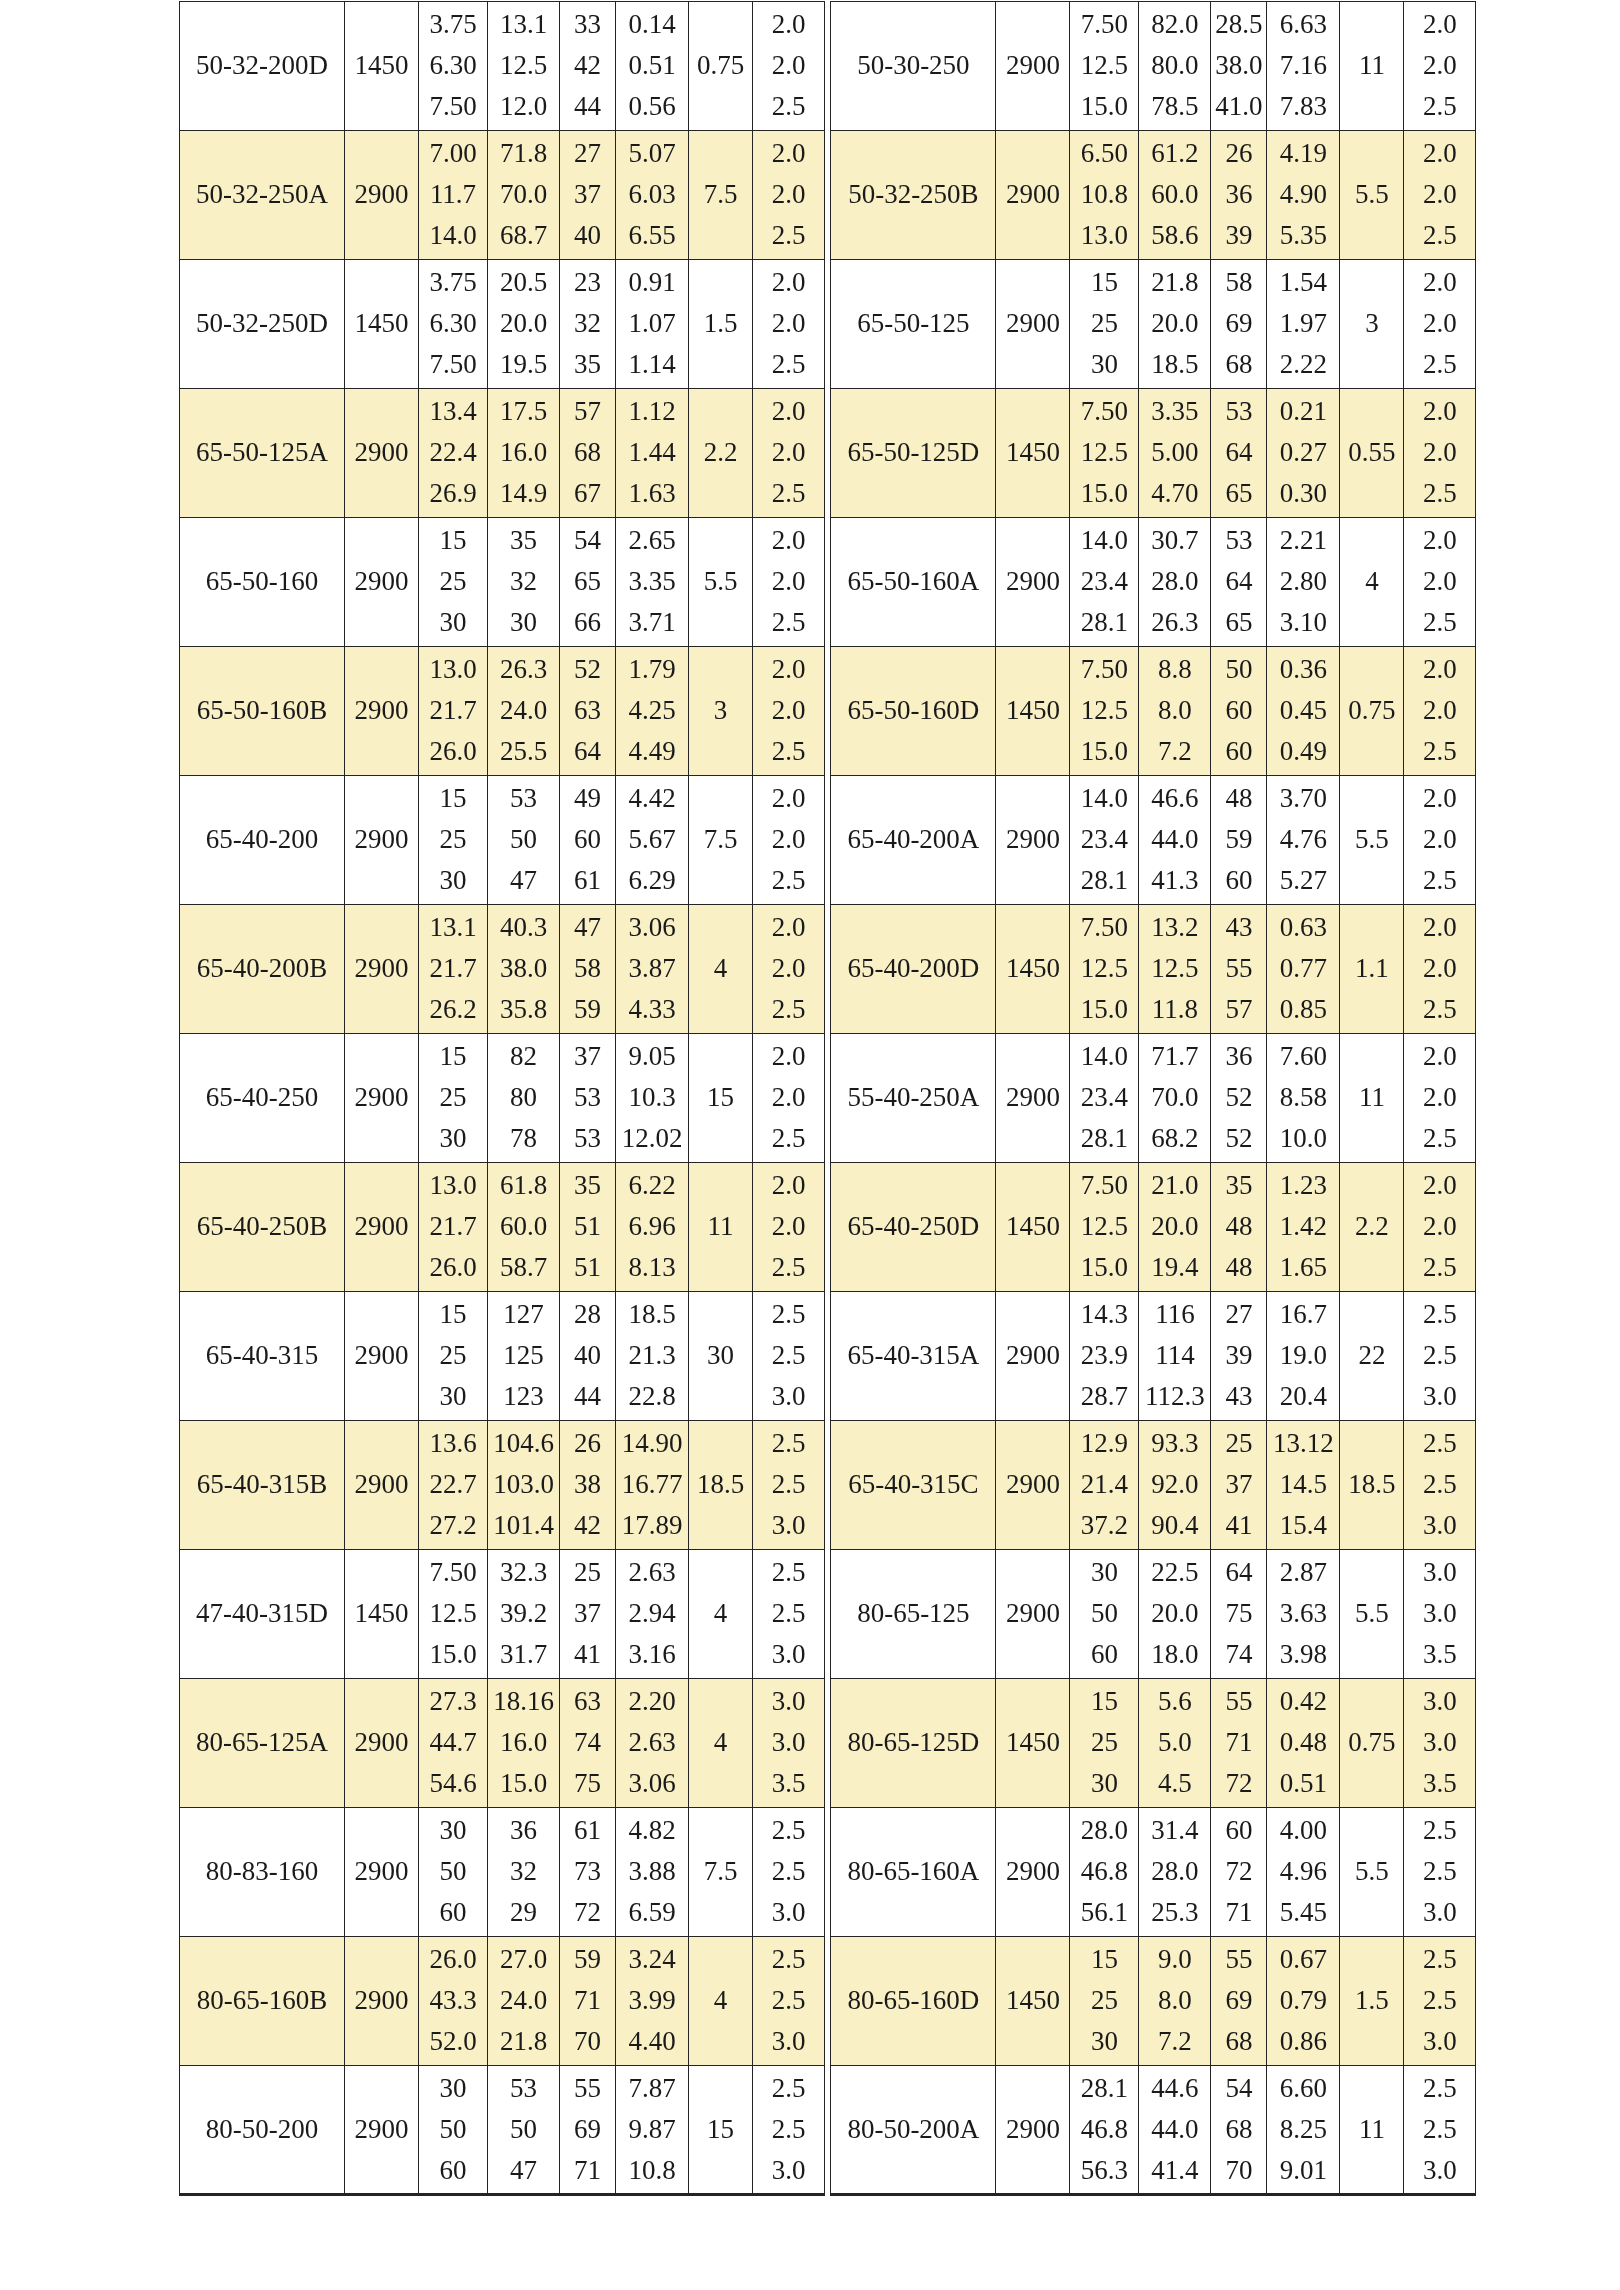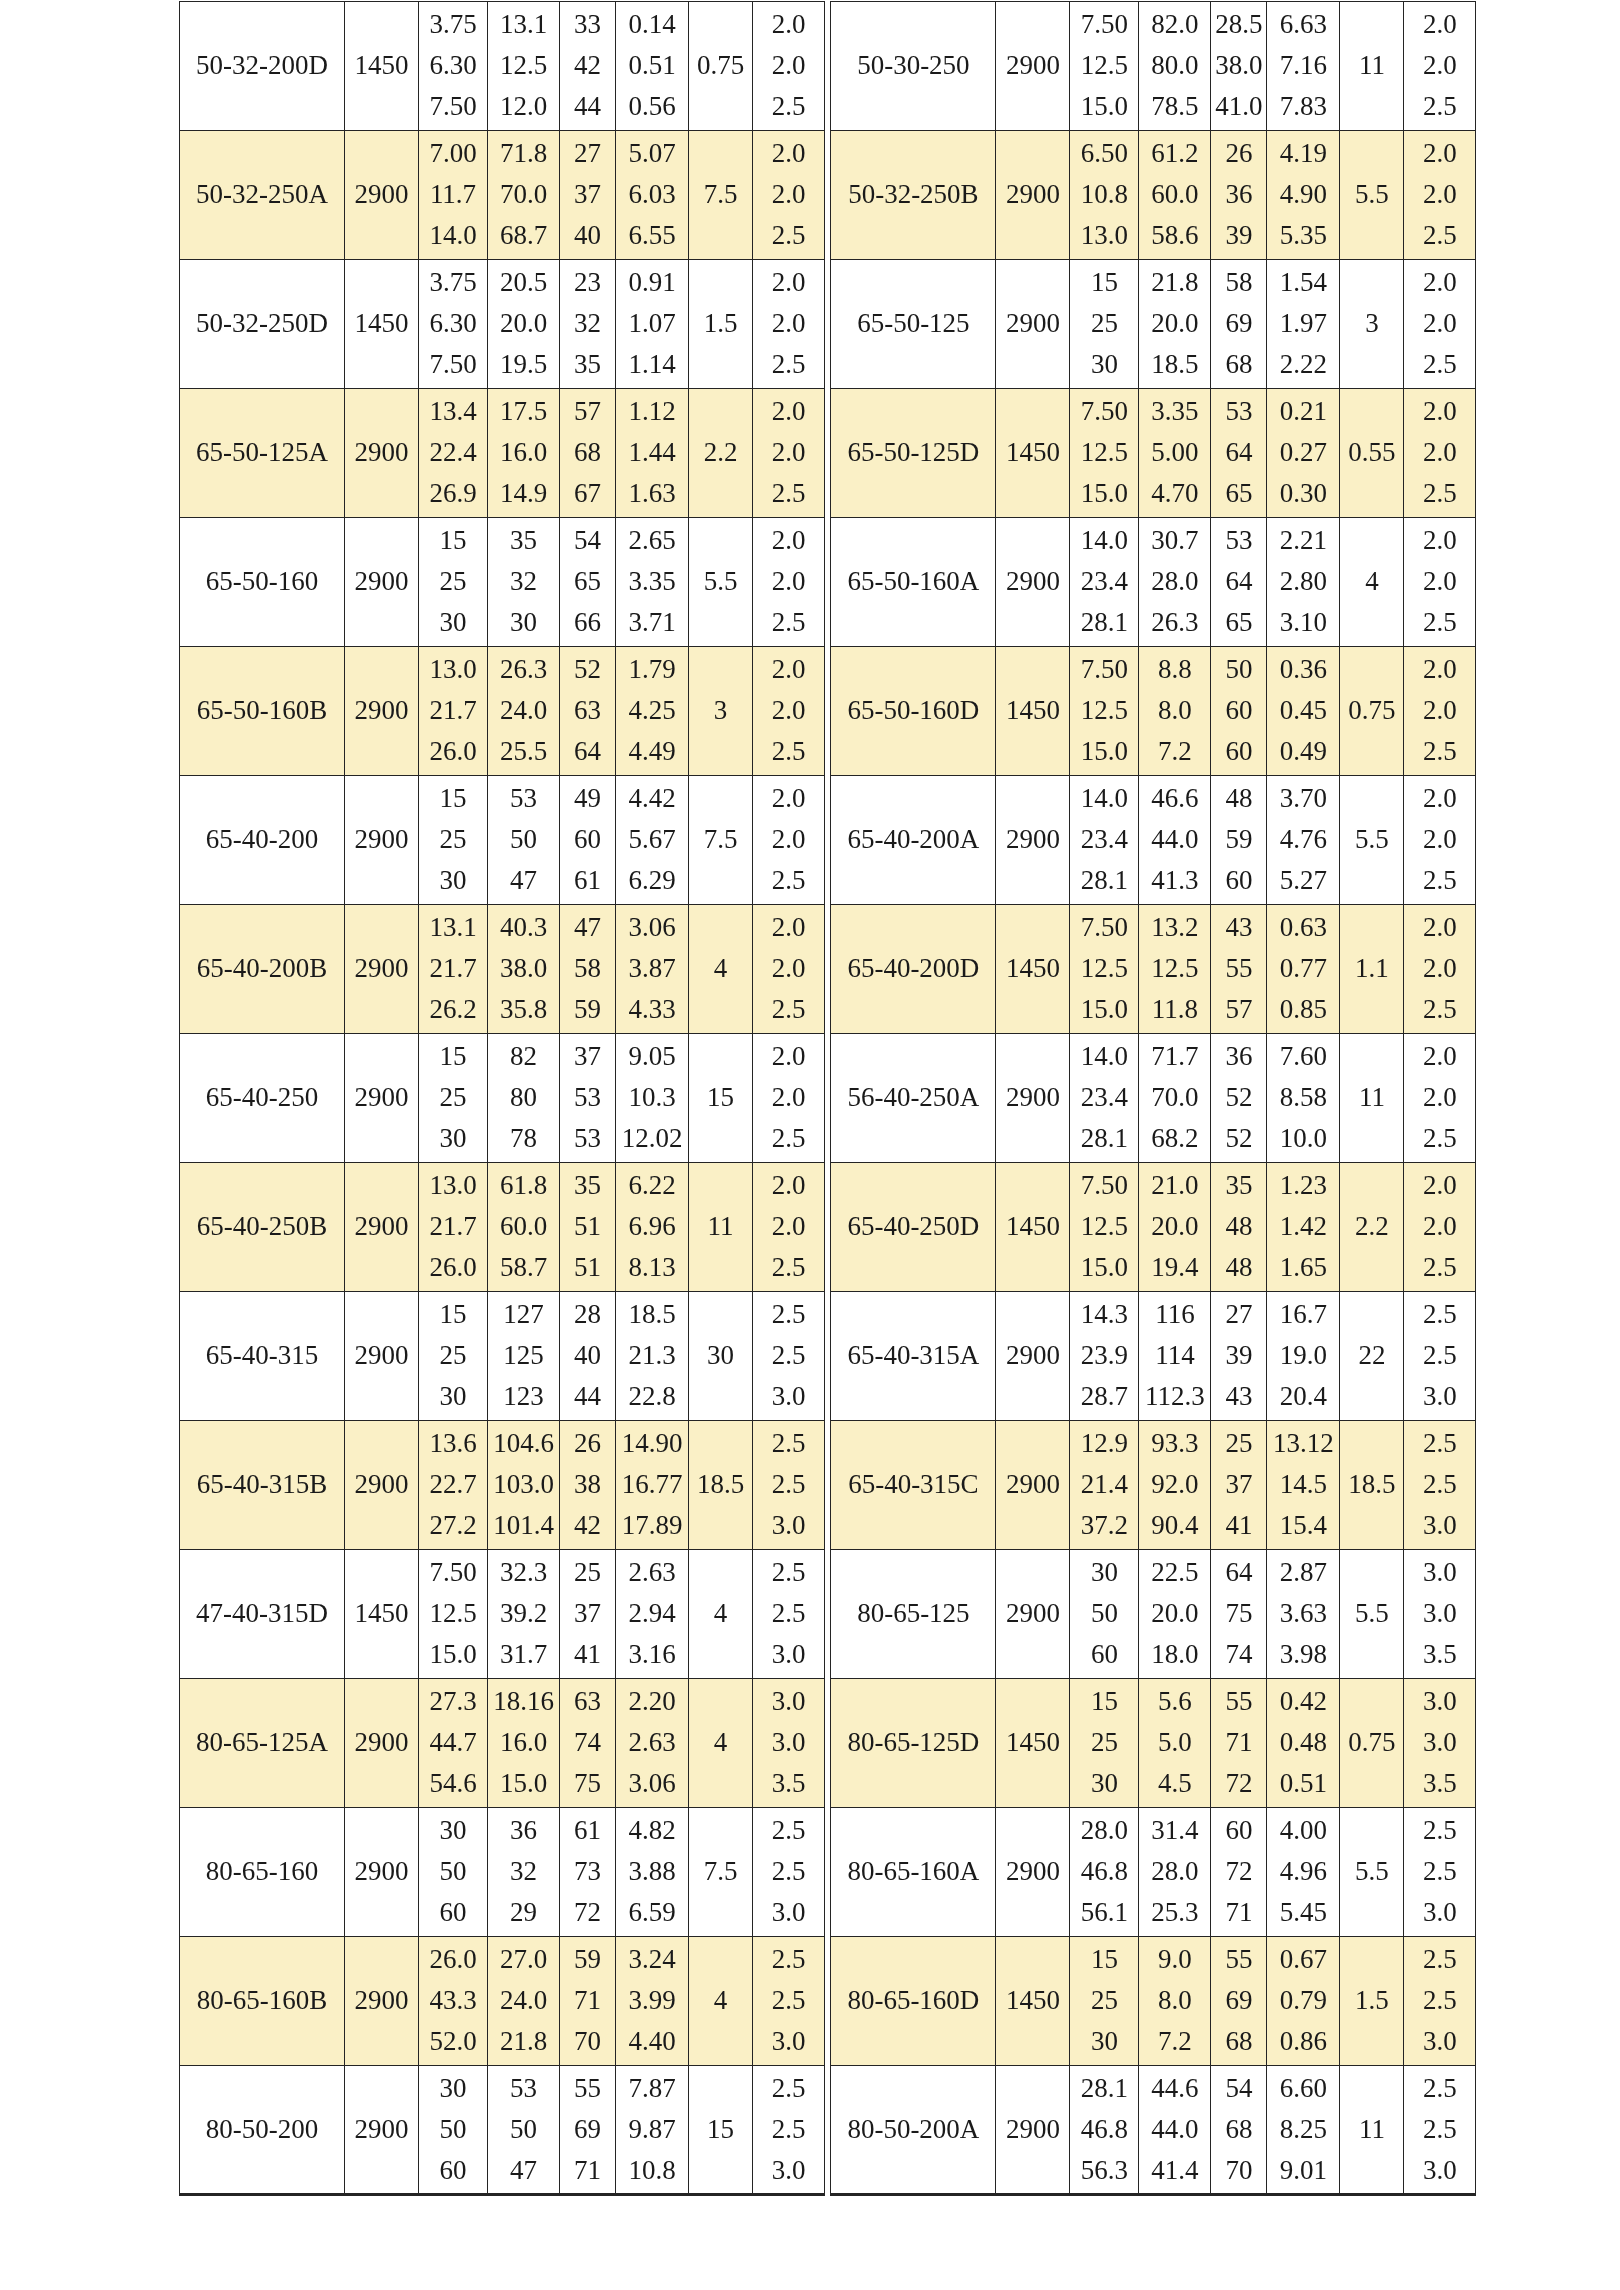--- a/index.html
+++ b/index.html
@@ -339,21 +339,21 @@
 75</td>
             <td>2.20
 2.63
 3.06</td>
             <td>4</td>
             <td>3.0
 3.0
 3.5</td>
           </tr>
           <tr class="pl">
-            <td>80-65-160</td>
+            <td>80-83-160</td>
             <td>2900</td>
             <td>30
 50
 60</td>
             <td>36
 32
 29</td>
             <td>61
 73
 72</td>
@@ -574,21 +574,21 @@
 57</td>
             <td>0.63
 0.77
 0.85</td>
             <td>1.1</td>
             <td>2.0
 2.0
 2.5</td>
           </tr>
           <tr class="pl">
-            <td>56-40-250A</td>
+            <td>55-40-250A</td>
             <td>2900</td>
             <td>14.0
 23.4
 28.1</td>
             <td>71.7
 70.0
 68.2</td>
             <td>36
 52
 52</td>

